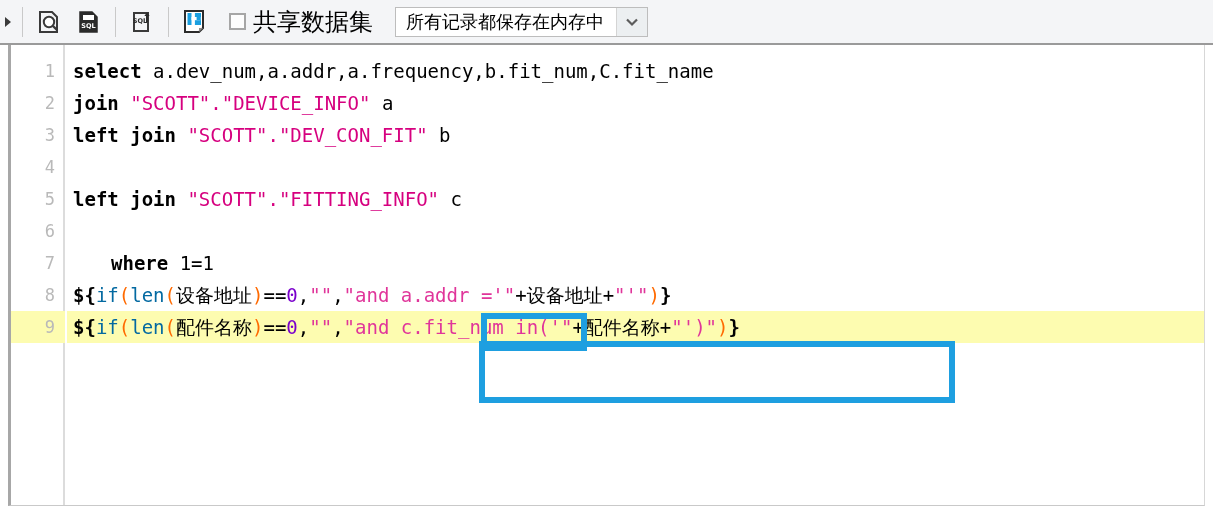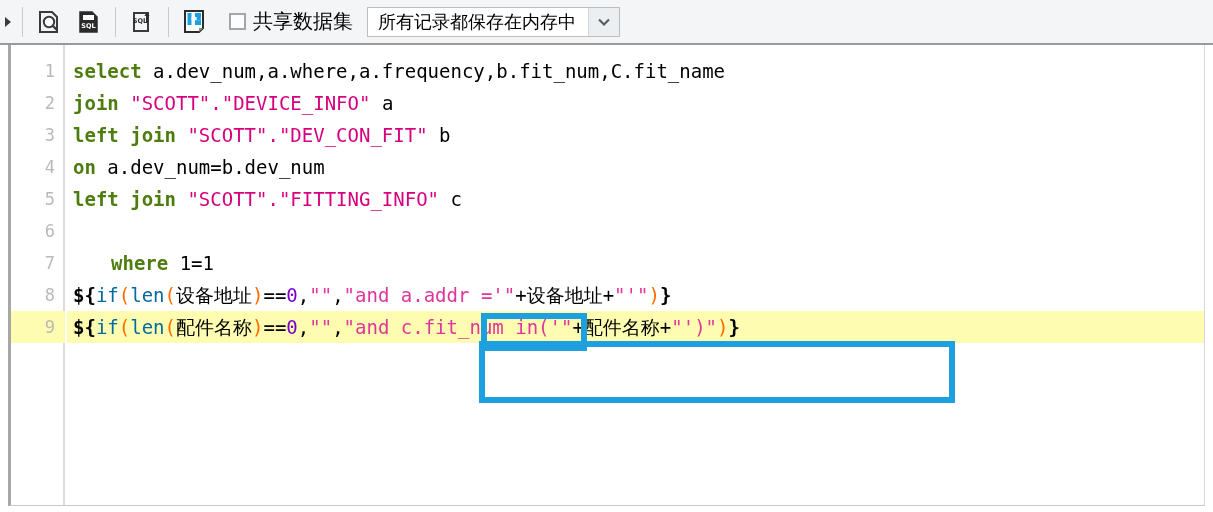--- a/index.html
+++ b/index.html
@@ -61,32 +61,32 @@
   }
   .tb-checkbox {
     width: 17px;
     height: 17px;
     border: 2px solid #a6a6a6;
     background: #fdfdfd;
     box-sizing: border-box;
     flex: 0 0 auto;
   }
   .tb-check-label {
-    font-size: 20px;
+    font-size: 24px;
     color: #000000;
     margin-left: 7px;
     white-space: nowrap;
     font-family: "DejaVu Sans", sans-serif;
   }
 
   .tb-combo {
     display: flex;
     align-items: stretch;
     height: 30px;
-    margin-left: 14px;
+    margin-left: 22px;
     border: 1px solid #bdbdbd;
     background: #ffffff;
     box-sizing: border-box;
     flex: 0 0 auto;
   }
   .tb-combo-text {
     display: flex;
     align-items: center;
     padding: 0 12px 0 10px;
     font-size: 18px;
@@ -159,21 +159,21 @@
   }
   .hl-band {
     position: absolute;
     left: 0;
     width: 1149px;
     height: 32px;
     background: #fdfcb0;
   }
 
   
-  .t-kw   { color: #4d7c0f; font-weight: bold; }
+  .t-kw   { color: #000000; font-weight: bold; }
   .t-str  { color: #d6007f; }
   .t-plain{ color: #000000; }
   .t-brace{ color: #000000; font-weight: bold; }
   .t-paren{ color: #ff6a00; }
   .t-num  { color: #7a00cc; }
   .t-fn   { color: #0369a1; }
   .t-pink { color: #e0359a; }
 
   
   .anno-box {
@@ -264,24 +264,23 @@
       <div class="gutter-num" style="top: 106px;">4</div>
       <div class="gutter-num" style="top: 138px;">5</div>
       <div class="gutter-num" style="top: 170px;">6</div>
       <div class="gutter-num" style="top: 202px;">7</div>
       <div class="gutter-num" style="top: 234px;">8</div>
       <div class="hl-band" style="top: 266px; width: 54px; background: rgb(253, 252, 176);"></div>
       <div class="gutter-num" style="top: 266px;">9</div>
     </div>
 
   <div id="code">
-      <div class="code-line" style="top: 10px;"><span class="t-kw">select</span><span class="t-plain"> a.dev_num,a.where,a.frequency,b.fit_num,C.fit_name</span></div>
+      <div class="code-line" style="top: 10px;"><span class="t-kw">select</span><span class="t-plain"> a.dev_num,a.addr,a.frequency,b.fit_num,C.fit_name</span></div>
       <div class="code-line" style="top: 42px;"><span class="t-kw">join</span><span class="t-plain"> </span><span class="t-str">"SCOTT"."DEVICE_INFO"</span><span class="t-plain"> a</span></div>
       <div class="code-line" style="top: 74px;"><span class="t-kw">left join</span><span class="t-plain"> </span><span class="t-str">"SCOTT"."DEV_CON_FIT"</span><span class="t-plain"> b</span></div>
-      <div class="code-line" style="top: 106px;"><span class="t-kw">on</span><span class="t-plain"> a.dev_num=b.dev_num</span></div>
       <div class="code-line" style="top: 138px;"><span class="t-kw">left join</span><span class="t-plain"> </span><span class="t-str">"SCOTT"."FITTING_INFO"</span><span class="t-plain"> c</span></div>
       <div class="code-line" style="top: 202px; margin-left: 38px;"><span class="t-kw">where</span><span class="t-plain"> </span><span class="t-plain">1=1</span></div>
       <div class="code-line" style="top: 234px;"><span class="t-brace">${</span><span class="t-fn">if</span><span class="t-paren">(</span><span class="t-fn">len</span><span class="t-paren">(</span><span class="t-plain">设备地址</span><span class="t-paren">)</span><span class="t-plain">==</span><span class="t-num">0</span><span class="t-plain">,</span><span class="t-pink">""</span><span class="t-plain">,</span><span class="t-pink">"and a.addr ='"</span><span class="t-plain">+</span><span class="t-plain">设备地址</span><span class="t-plain">+</span><span class="t-pink">"'"</span><span class="t-paren">)</span><span class="t-brace">}</span></div>
       <div class="hl-band" style="top: 266px;"></div>
       <div class="code-line" style="top: 266px;"><span class="t-brace">${</span><span class="t-fn">if</span><span class="t-paren">(</span><span class="t-fn">len</span><span class="t-paren">(</span><span class="t-plain">配件名称</span><span class="t-paren">)</span><span class="t-plain">==</span><span class="t-num">0</span><span class="t-plain">,</span><span class="t-pink">""</span><span class="t-plain">,</span><span class="t-pink">"and c.fit_num in('"</span><span class="t-plain">+</span><span class="t-plain">配件名称</span><span class="t-plain">+</span><span class="t-pink">"')"</span><span class="t-paren">)</span><span class="t-brace">}</span></div>
     </div>
 
   <div class="anno-box" id="anno-box-1"></div>
   <div class="anno-box" id="anno-box-2"></div>
 

